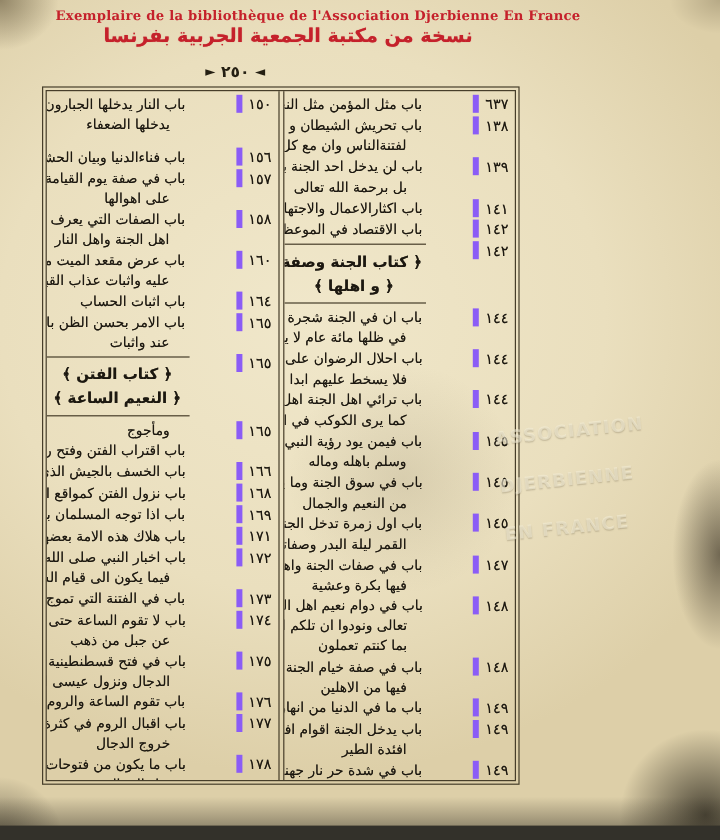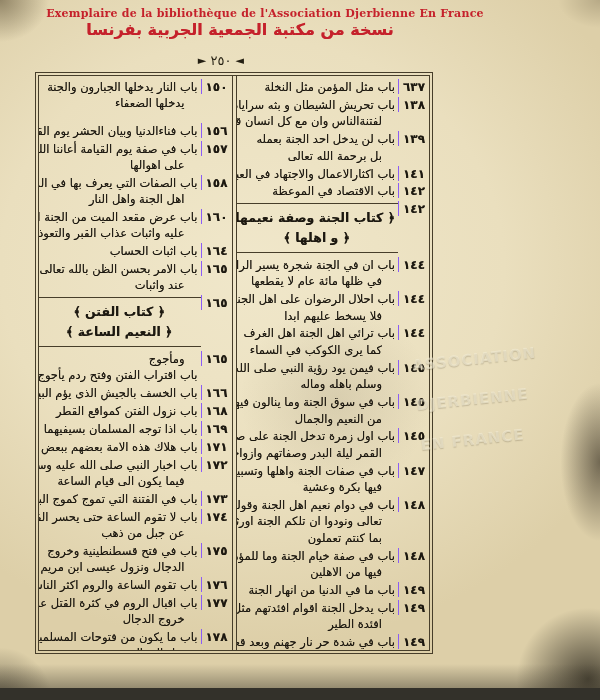--- a/index.html
+++ b/index.html
@@ -22,22 +22,22 @@
     position:absolute;top:7px;left:15px;width:500px;text-align:center;
     font-family:"DejaVu Serif",serif;font-weight:700;
     font-size:11px;color:#c5212b;letter-spacing:.2px;
   }
   .stamp-ar{
     position:absolute;top:20px;left:0px;width:480px;text-align:center;direction:rtl;
     font-weight:700;font-size:16px;color:#c5212b;
     text-shadow:0 0 .6px rgba(197,33,43,.7);
   }
   .page-marker{
-    position:absolute;top:53px;left:148px;width:96px;text-align:right;
-    color:#241f12;font-size:13px;font-weight:400;
+    position:absolute;top:53px;left:148px;width:96px;text-align:center;
+    color:#241f12;font-size:13px;font-weight:700;
   }
   .page-marker .orn{font-size:11px;position:relative;top:-1px;color:#241f12;}
   .toc-table{
     position:absolute;left:35px;top:72px;width:398px;height:582px;box-sizing:border-box;
     border:1.5px solid #473e2a;padding:2px;
   }
   .table-inner{
     border:1px solid #473e2a;height:100%;box-sizing:border-box;
     display:flex;flex-direction:row;align-items:stretch;
   }
@@ -50,24 +50,25 @@
   .cell-text{
     flex:1;direction:rtl;text-align:right;overflow:hidden;
     padding:0 3px 0 2px;color:#1c1810;
     font-size:11.5px;
     text-shadow:0 0 .5px rgba(30,25,15,.65);
   }
   .col-left  .cell-text .line{line-height:16px;white-space:nowrap;}
   .col-right .cell-text .line{line-height:16.4px;white-space:nowrap;}
   .line.cont{padding-right:13px;}
   .cell-num{
-    width:30px;flex:0 0 30px;border-left:1px solid #8b5cf6;
-    text-align:center;font-size:12px;font-weight:700;color:#1c1810;
+    width:30px;flex:0 0 30px;border-left:5px solid #8b5cf6;
+    text-align:center;font-size:12px;font-weight:400;color:#1c1810;
     padding-top:1px;direction:rtl;
     text-shadow:0 0 .5px rgba(30,25,15,.65);
+    margin-left:39px;
   }
   .row.heading .cell-text{
     border-top:1px solid #473e2a;border-bottom:1px solid #473e2a;
     padding-top:4px;padding-bottom:4px;margin-top:2px;margin-bottom:2px;
     font-size:12.5px;font-weight:700;
   }
   .row.heading .cell-text .line{text-align:center;padding-right:0;line-height:20px;white-space:nowrap;}
   .watermark{
     position:absolute;left:416px;top:336px;width:180px;
     transform:rotate(-6deg);text-align:left;pointer-events:none;

